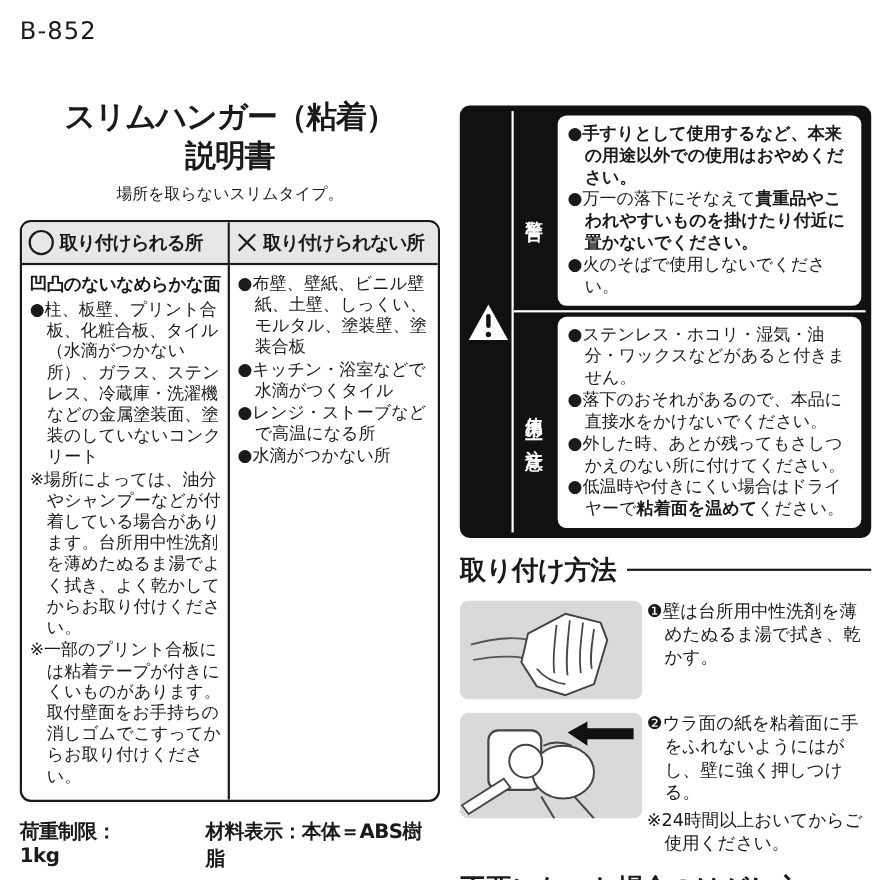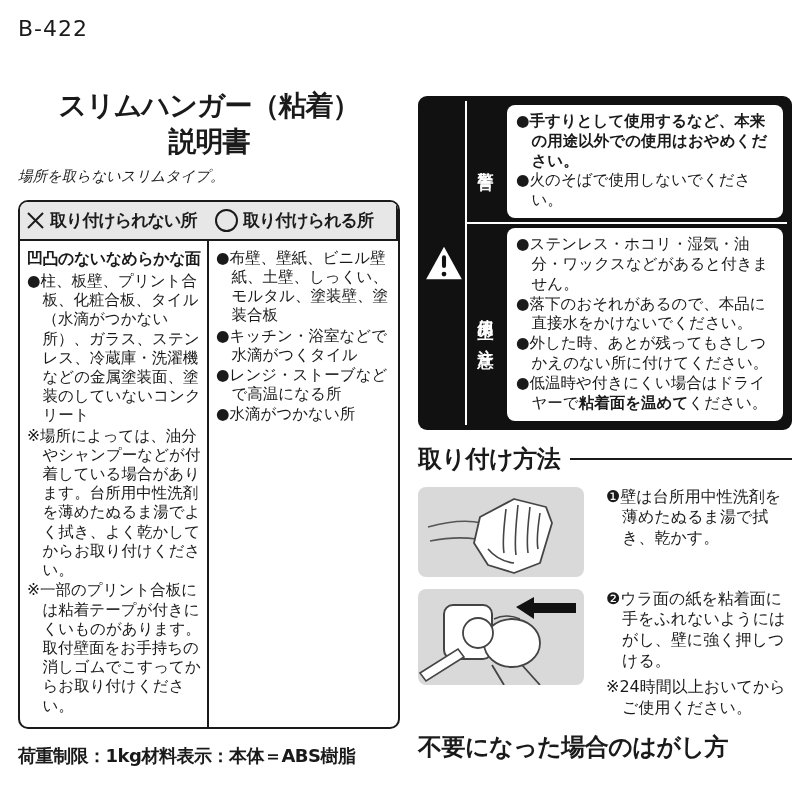--- a/index.html
+++ b/index.html
@@ -11,84 +11,84 @@
   .b{font-weight:bold;}
   p,ul,li{margin:0;padding:0;}
   ul{list-style:none;}
   .hang{padding-left:1em;text-indent:-1em;}
 
   #product-code{position:absolute;left:18px;top:16px;font-size:22px;letter-spacing:1px;}
 
   
   .left-col{position:absolute;left:18px;top:88px;width:382px;}
   .title{text-align:center;font-weight:bold;font-size:28px;line-height:1.28;letter-spacing:-1px;}
-  .subtitle{font-size:14.5px;margin-top:7px;font-style:italic;}
+  .subtitle{text-align:center;font-size:14.5px;margin-top:7px;}
 
   .surface-table{margin-top:14px;border:2.5px solid #1a1a1a;border-radius:10px;overflow:hidden;
     display:grid;grid-template-columns:1fr 1fr;background:#fff;}
   .thead{background:#e7e7e7;border-bottom:2.5px solid #1a1a1a;padding:7px 4px 7px 6px;
     display:flex;align-items:center;gap:5px;font-weight:bold;font-size:17px;letter-spacing:-1px;white-space:nowrap;}
   .col-first{border-right:2.5px solid #1a1a1a;}
   .tcell{padding:8px 6px 10px 7px;font-size:15.5px;line-height:1.24;}
   .cell-title{font-weight:bold;font-size:16px;line-height:1.2;margin-bottom:4px;letter-spacing:-0.5px;}
   .tcell p{margin-bottom:1px;}
   .circle-glyph{width:19px;height:19px;border:2.5px solid #1a1a1a;border-radius:50%;flex:none;}
   .x-glyph{flex:none;display:flex;}
 
-  .specs{display:flex;font-weight:bold;font-size:18px;margin-top:15px;letter-spacing:-0.5px;}
+  .specs{display:flex;gap:46px;font-weight:bold;font-size:18px;margin-top:15px;letter-spacing:-0.5px;}
 
   
   .right-col{position:absolute;left:418px;top:96px;width:374px;}
 
   .warnbox{background:#111;border-radius:9px;display:flex;padding:5px;}
   .warn-icon-col{width:42px;flex:none;display:flex;align-items:center;justify-content:center;
     border-right:2px solid #fff;}
   .warn-rows{flex:1;display:flex;flex-direction:column;min-width:0;}
   .warn-row{display:flex;}
   .warn-row + .warn-row{border-top:2px solid #fff;}
   .warn-label{width:36px;flex:none;display:flex;align-items:center;justify-content:center;
     color:#fff;font-weight:bold;writing-mode:vertical-rl;text-orientation:upright;
     font-size:16px;letter-spacing:3px;}
   .warn-panel{flex:1;background:#fff;border-radius:8px;margin:4px;padding:7px 9px;
     font-size:15.5px;line-height:1.28;min-width:0;}
 
   .section-head{display:flex;align-items:center;margin-top:13px;font-weight:bold;font-size:24px;letter-spacing:-0.5px;white-space:nowrap;}
   .section-head .rule{flex:1;border-top:2.5px solid #1a1a1a;margin-left:10px;}
 
-  .step{display:flex;gap:22px;margin-top:12px;align-items:flex-start;}
+  .step{display:flex;gap:4px;margin-top:12px;align-items:flex-start;}
   .illus{flex:none;display:flex;}
   .step-text{font-size:16px;line-height:1.3;min-width:0;}
   .step-text .note{margin-top:5px;}
 </style>
 </head>
 <body>
 
-<div id="product-code">B-422</div>
+<div id="product-code">B-852</div>
 
 <div class="left-col">
 
   <div class="title">
     <div>スリムハンガー（粘着）</div>
     <div>説明書</div>
   </div>
   <div class="subtitle">場所を取らないスリムタイプ。</div>
 
   <div class="surface-table">
+    <div class="thead col-first">
+      <span class="circle-glyph"></span>
+      <span>取り付けられる所</span>
+    </div>
     <div class="thead">
       <span class="x-glyph">
         <svg width="19" height="19" viewBox="0 0 19 19">
           <line x1="2" y1="2" x2="17" y2="17" stroke="#1a1a1a" stroke-width="2"></line>
           <line x1="17" y1="2" x2="2" y2="17" stroke="#1a1a1a" stroke-width="2"></line>
         </svg>
       </span>
       <span>取り付けられない所</span>
-    </div>
-    <div class="thead col-first">
-      <span class="circle-glyph"></span>
-      <span>取り付けられる所</span>
     </div>
 
     <div class="tcell col-first">
       <div class="cell-title">凹凸のないなめらかな面</div>
       <p class="hang">●柱、板壁、プリント合板、化粧合板、タイル（水滴がつかない所）、ガラス、ステンレス、冷蔵庫・洗濯機などの金属塗装面、塗装のしていないコンクリート</p>
       <p class="hang">※場所によっては、油分やシャンプーなどが付着している場合があります。台所用中性洗剤を薄めたぬるま湯でよく拭き、よく乾かしてからお取り付けください。</p>
       <p class="hang">※一部のプリント合板には粘着テープが付きにくいものがあります。取付壁面をお手持ちの消しゴムでこすってからお取り付けください。</p>
     </div>
     <div class="tcell">
       <p class="hang">●布壁、壁紙、ビニル壁紙、土壁、しっくい、モルタル、塗装壁、塗装合板</p>
@@ -113,20 +113,21 @@
         <rect x="19.6" y="11" width="4.8" height="15" rx="2.4" fill="#111111"></rect>
         <circle cx="22" cy="33" r="2.8" fill="#111111"></circle>
       </svg>
     </div>
     <div class="warn-rows">
       <div class="warn-row">
         <div class="warn-label">警告</div>
         <div class="warn-panel">
           <ul>
             <li class="hang"><span></span><span class="b">●手すりとして使用するなど、本来の用途以外での使用はおやめください。</span><span></span></li>
+            <li class="hang"><span>●万一の落下にそなえて</span><span class="b">貴重品やこわれやすいものを掛けたり付近に置かないでください。</span><span></span></li>
             <li class="hang"><span>●火のそばで使用しないでください。</span><span class="b"></span><span></span></li>
           </ul>
         </div>
       </div>
       <div class="warn-row">
         <div class="warn-label">使用上の注意</div>
         <div class="warn-panel">
           <ul>
             <li class="hang"><span>●ステンレス・ホコリ・湿気・油分・ワックスなどがあると付きません。</span><span class="b"></span><span></span></li>
             <li class="hang"><span>●落下のおそれがあるので、本品に直接水をかけないでください。</span><span class="b"></span><span></span></li>

